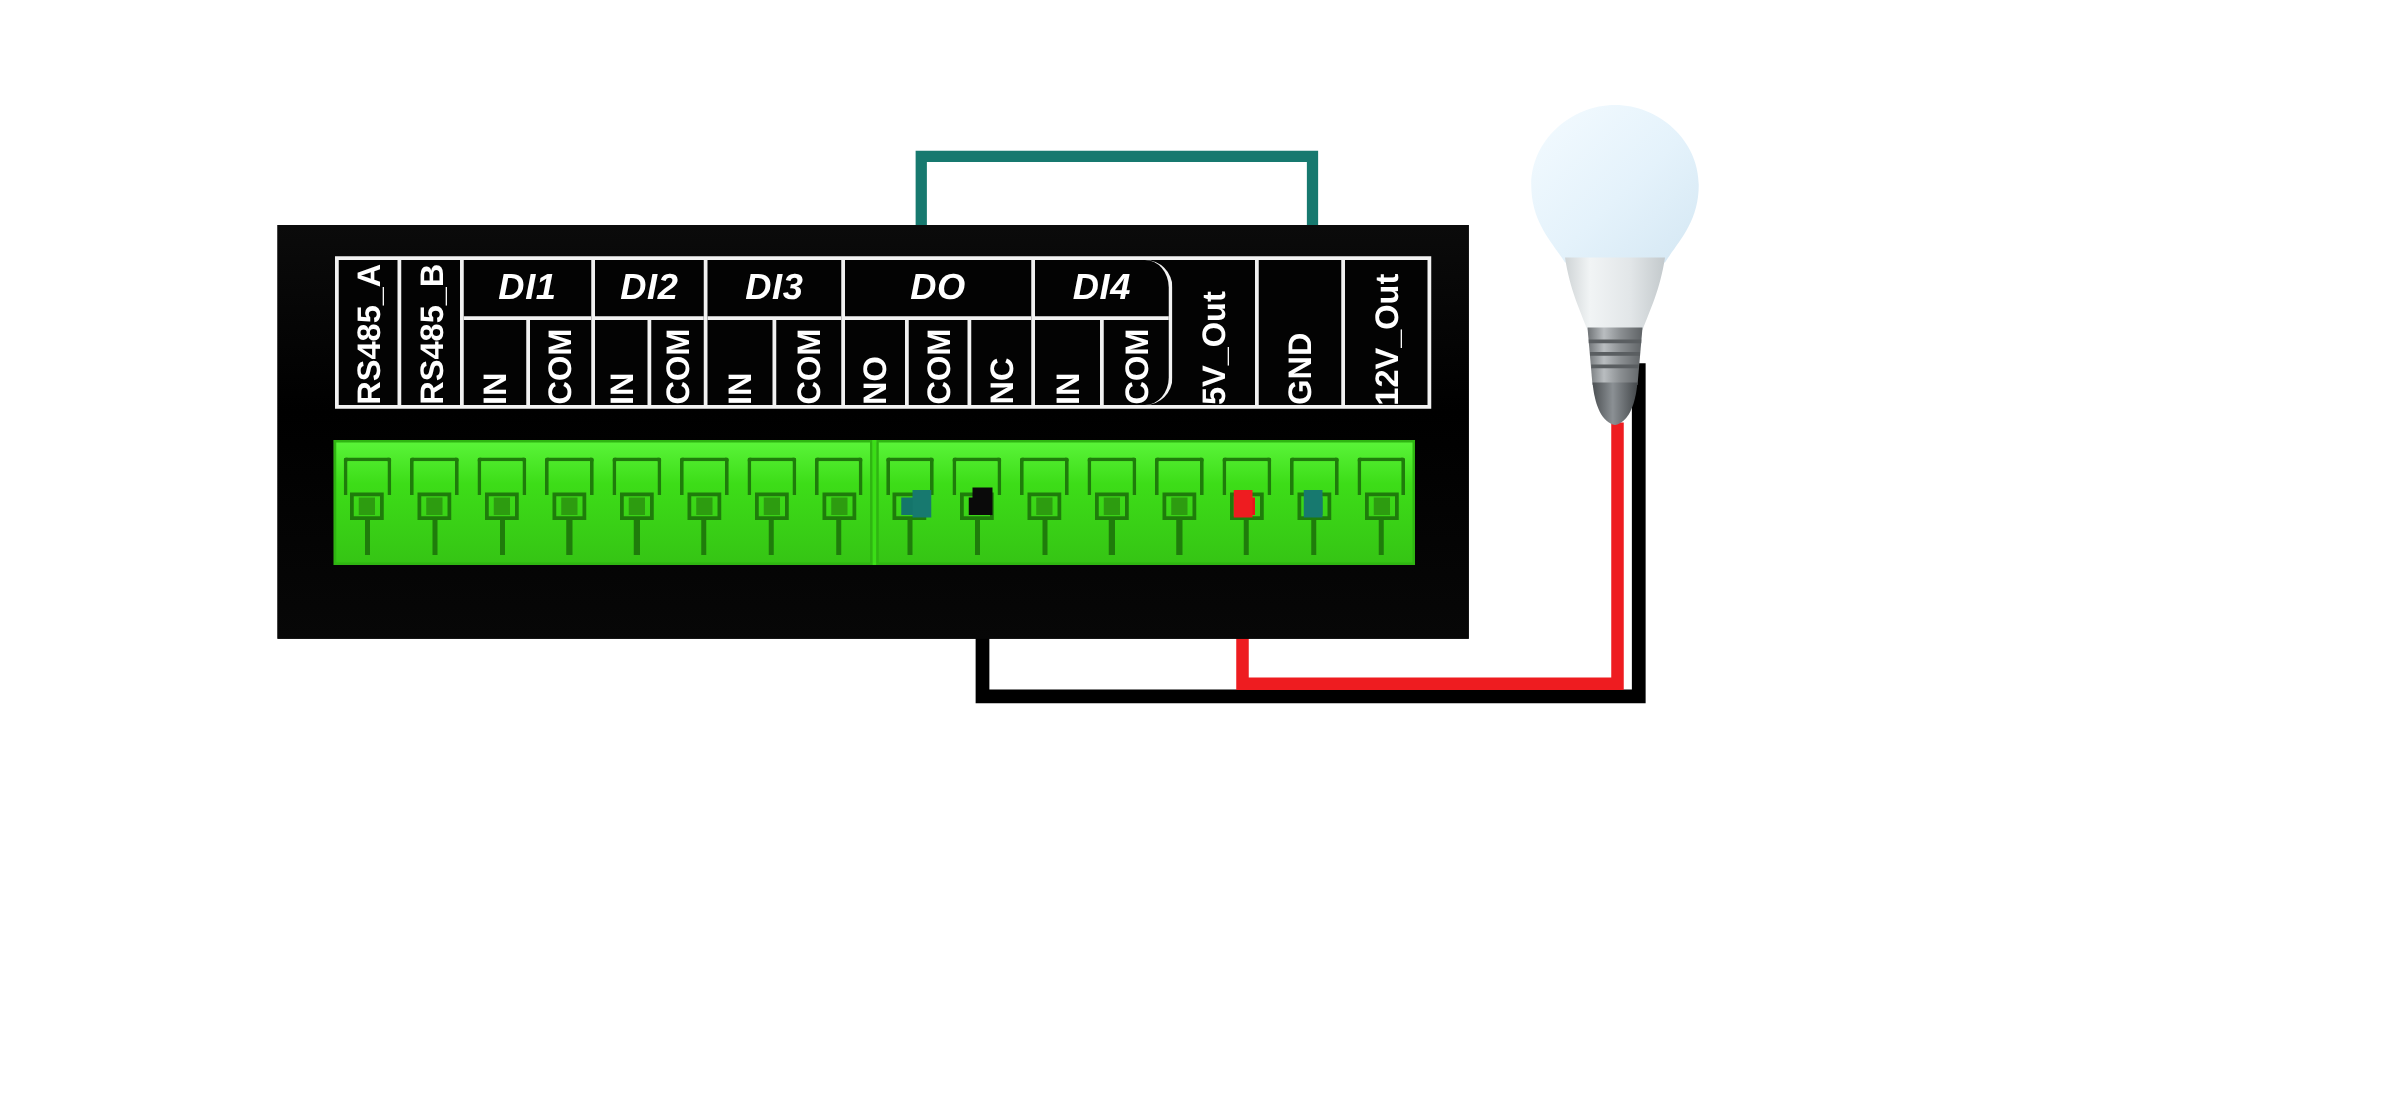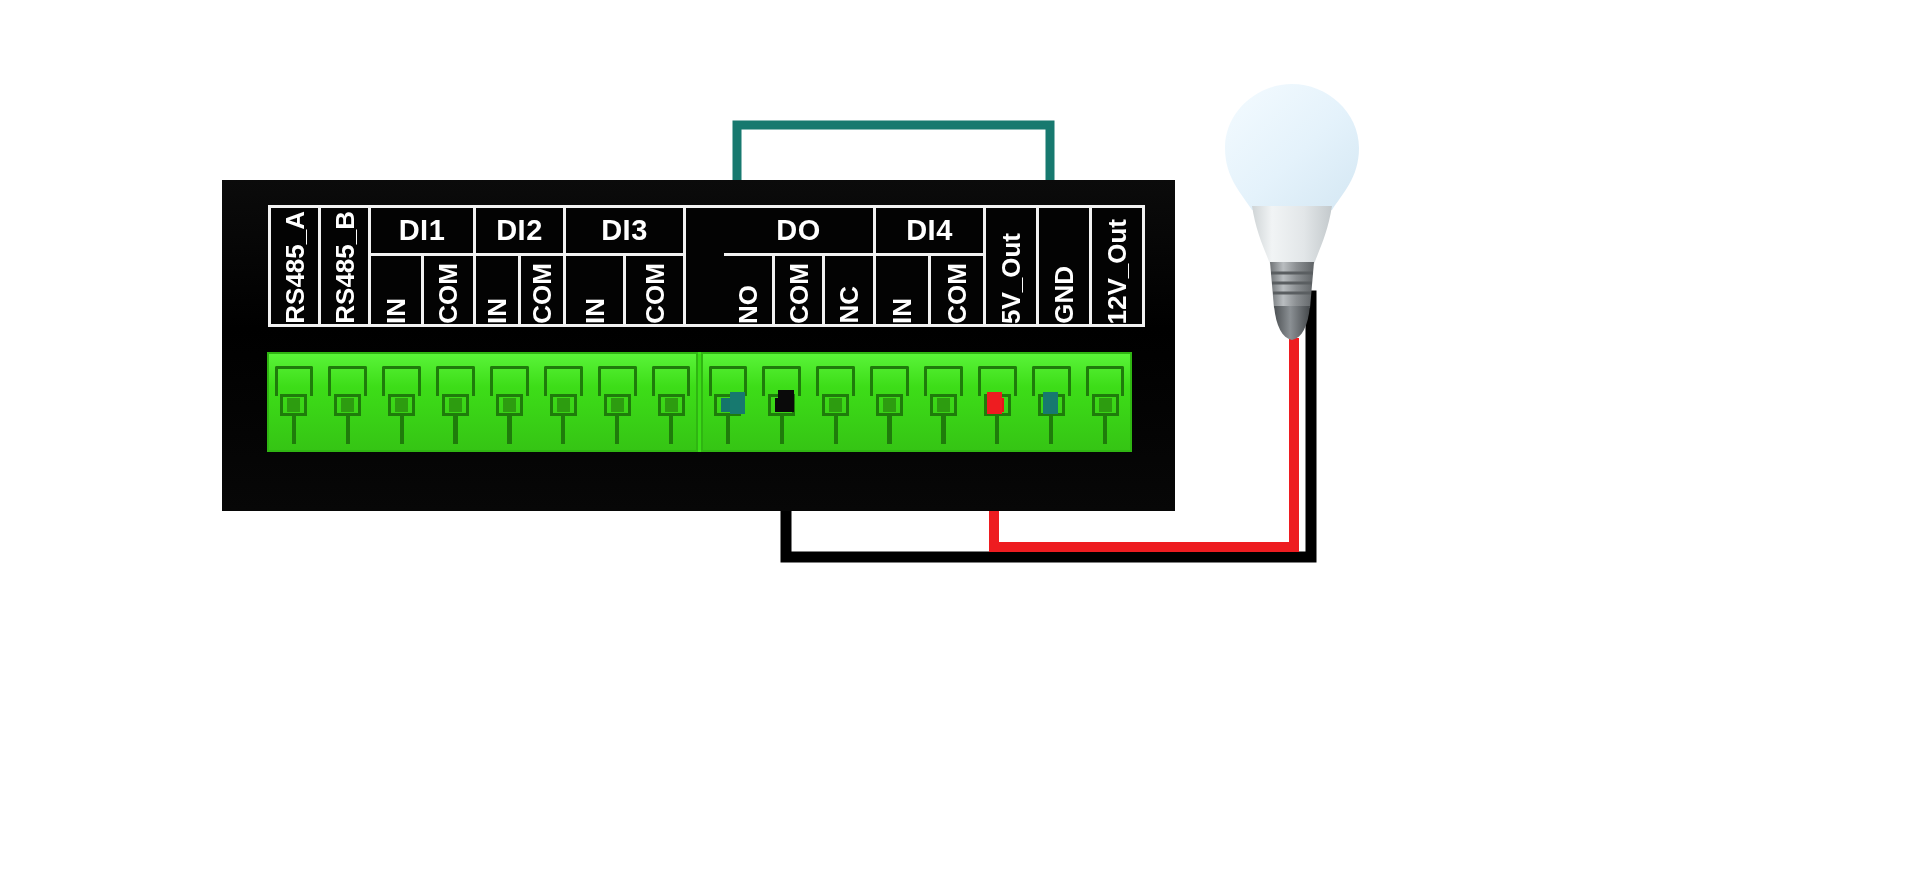--- a/index.html
+++ b/index.html
@@ -36,20 +36,21 @@
     position:relative;
   }
   .grp:last-child{border-right:none;}
   .grp-title{
     height:48px;
     display:flex;align-items:center;justify-content:center;
     color:#fff;font-size:29px;font-weight:700;letter-spacing:.5px;
     border-bottom:3px solid #f2f2f2;
     box-sizing:border-box;
     line-height:1;
+    font-style:italic;
   }
   .grp-sub{
     flex:1;display:flex;
   }
   .subcell{
     flex:1;
     border-right:3px solid #f2f2f2;
     box-sizing:border-box;
     display:flex;align-items:flex-end;justify-content:center;
     overflow:hidden;
@@ -156,48 +157,48 @@
         <div class="grp-sub">
           <div class="subcell">
             <span class="vtext">IN</span>
           </div>
           <div class="subcell">
             <span class="vtext">COM</span>
           </div>
         </div>
       </div>
 
-      <div class="grp" style="width:120px;">
+      <div class="grp" style="width:110px;">
         <div class="grp-title">DI3</div>
         <div class="grp-sub">
           <div class="subcell">
             <span class="vtext">IN</span>
           </div>
           <div class="subcell">
             <span class="vtext">COM</span>
           </div>
         </div>
       </div>
 
-      <div class="grp" style="width:152px;margin-left:38px;">
+      <div class="grp" style="width:152px;">
         <div class="grp-title">DO</div>
         <div class="grp-sub">
           <div class="subcell">
             <span class="vtext">NO</span>
           </div>
           <div class="subcell">
             <span class="vtext">COM</span>
           </div>
           <div class="subcell">
             <span class="vtext">NC</span>
           </div>
         </div>
       </div>
 
-      <div class="grp" style="width:110px;">
+      <div class="grp" style="width:110px;border-radius:22px;">
         <div class="grp-title">DI4</div>
         <div class="grp-sub">
           <div class="subcell">
             <span class="vtext">IN</span>
           </div>
           <div class="subcell">
             <span class="vtext">COM</span>
           </div>
         </div>
       </div>

